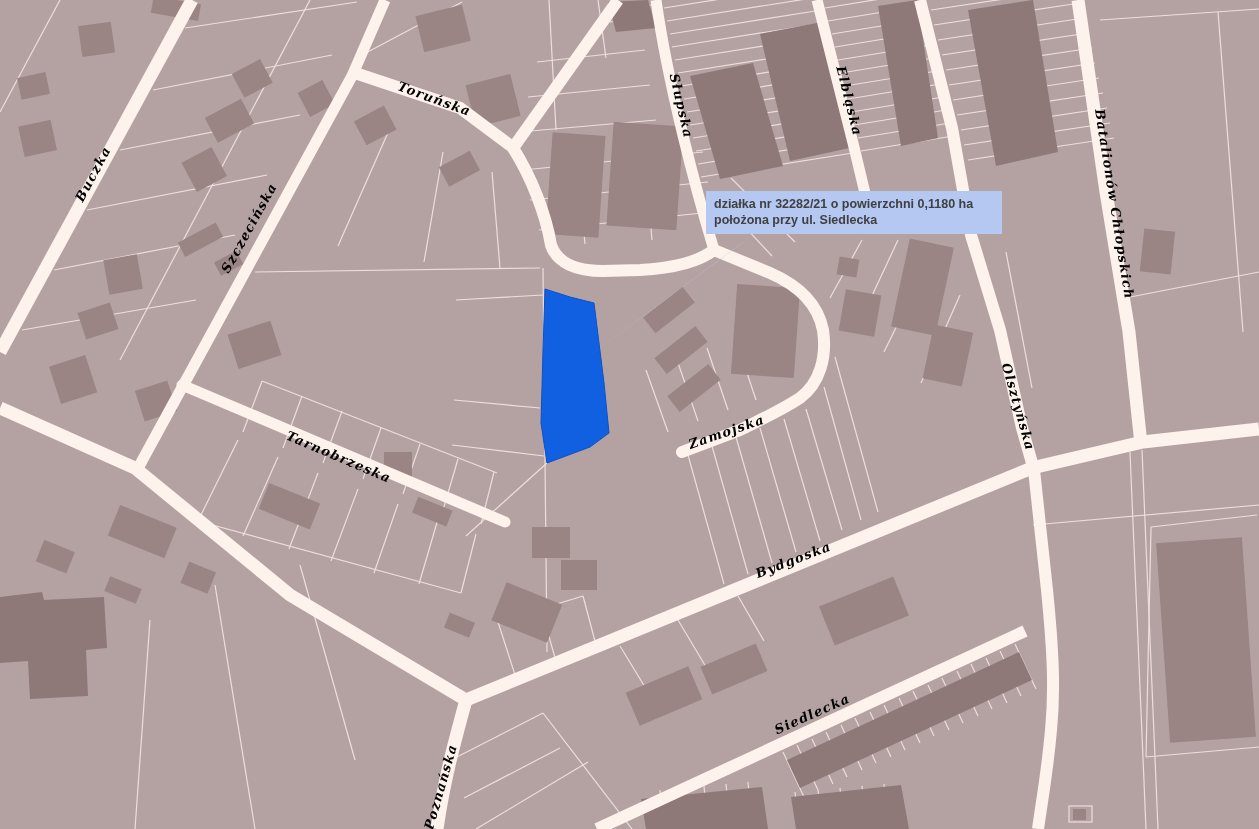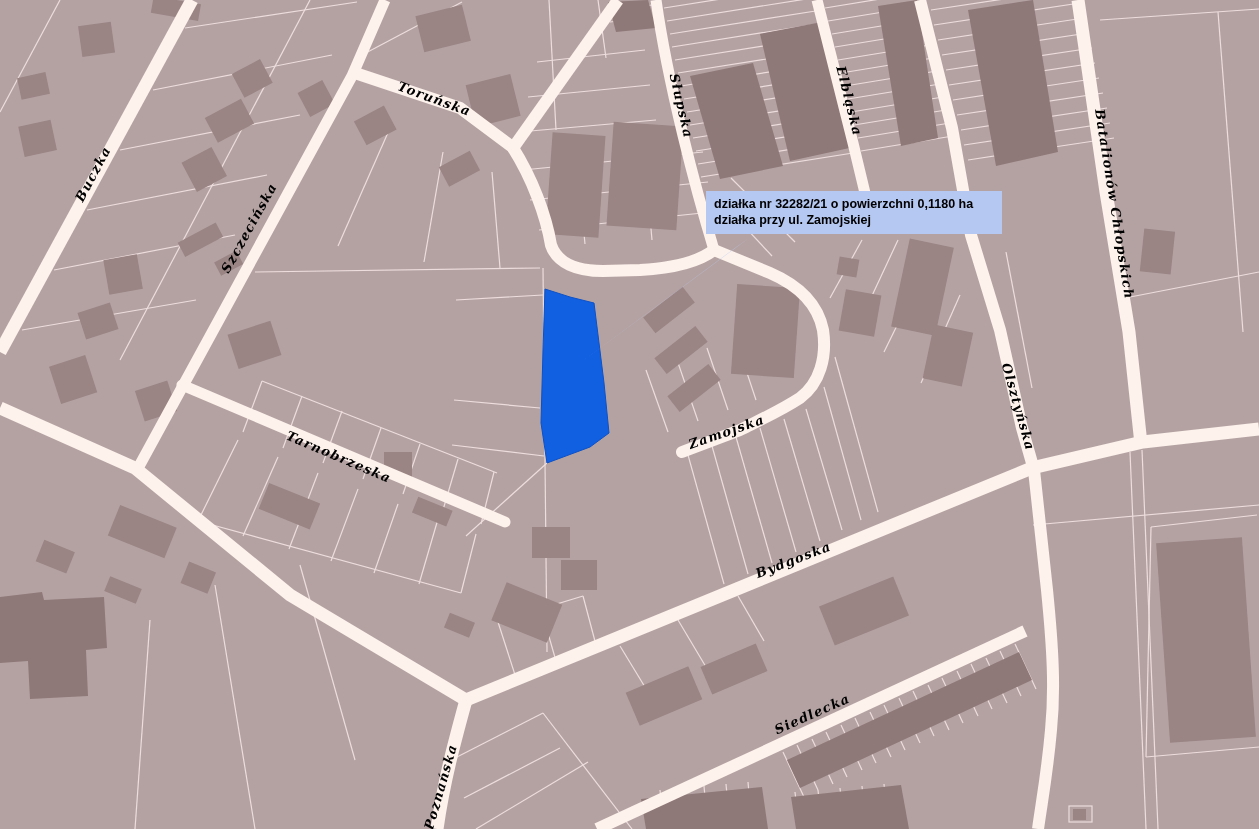--- a/index.html
+++ b/index.html
@@ -22,21 +22,21 @@
   #annotation{
     position:absolute;
     left:706px;top:191px;
     width:296px;
     box-sizing:border-box;
     background:#b5c8f2;
     padding:5px 8px 6px 8px;
     font-weight:bold;
     font-size:12.5px;
     line-height:1.28;
-    color:#000000;
+    color:#404040;
     white-space:nowrap;
   }
 </style>
 </head>
 <body>
 
 <div id="map-root">
 <svg width="1259" height="829" viewBox="0 0 1259 829">
 
   <g stroke="#eddddc" stroke-width="1.2" fill="none">
@@ -312,15 +312,15 @@
     <text class="street-label" text-anchor="middle" transform="translate(728,436) rotate(-19)">Zamojska</text>
     <text class="street-label" text-anchor="middle" transform="translate(337,461) rotate(23)">Tarnobrzeska</text>
     <text class="street-label" text-anchor="middle" transform="translate(795,564) rotate(-21)">Bydgoska</text>
     <text class="street-label" text-anchor="middle" transform="translate(814,718) rotate(-24)">Siedlecka</text>
     <text class="street-label" text-anchor="middle" transform="translate(445,788) rotate(-74)">Poznańska</text>
   </g>
 </svg>
 
   <div id="annotation">
     <div>działka nr 32282/21 o powierzchni 0,1180 ha</div>
-    <div>działka przy ul. Zamojskiej</div>
+    <div>położona przy ul. Siedlecka</div>
   </div>
 </div>
 
 </body></html>

